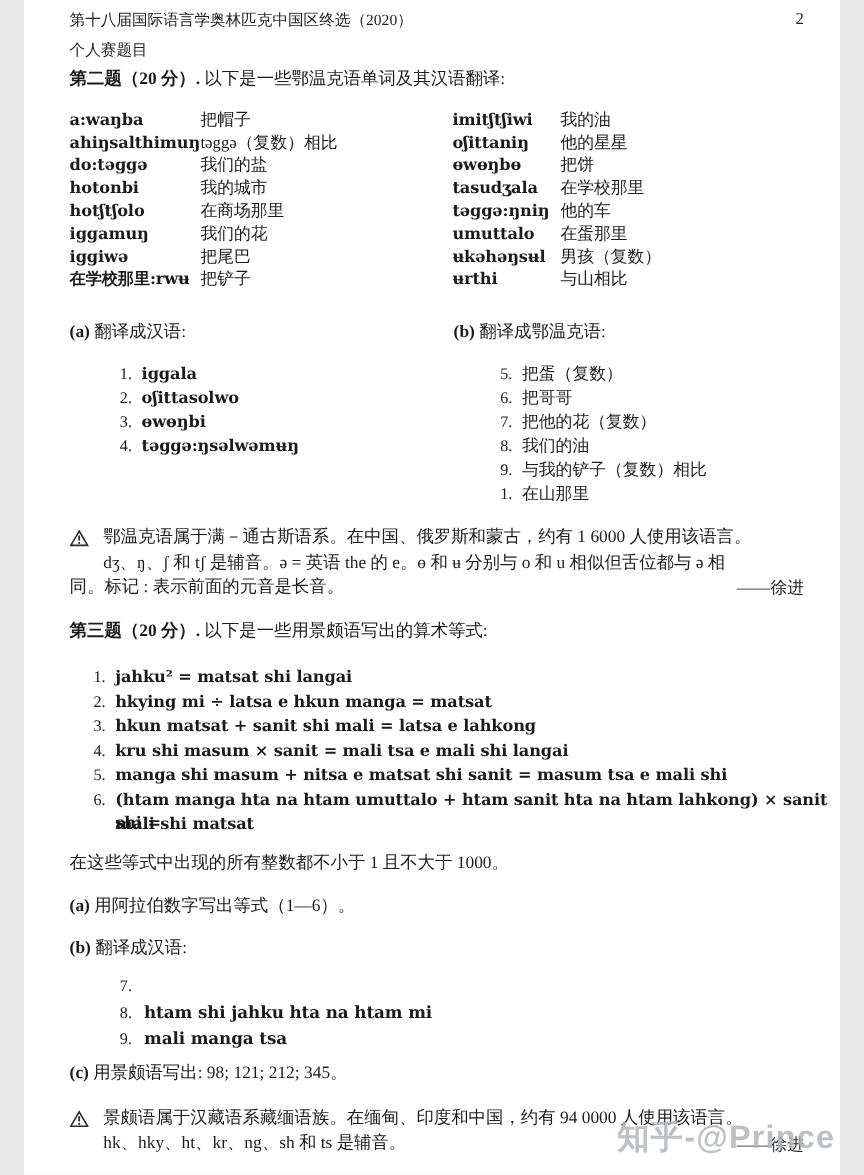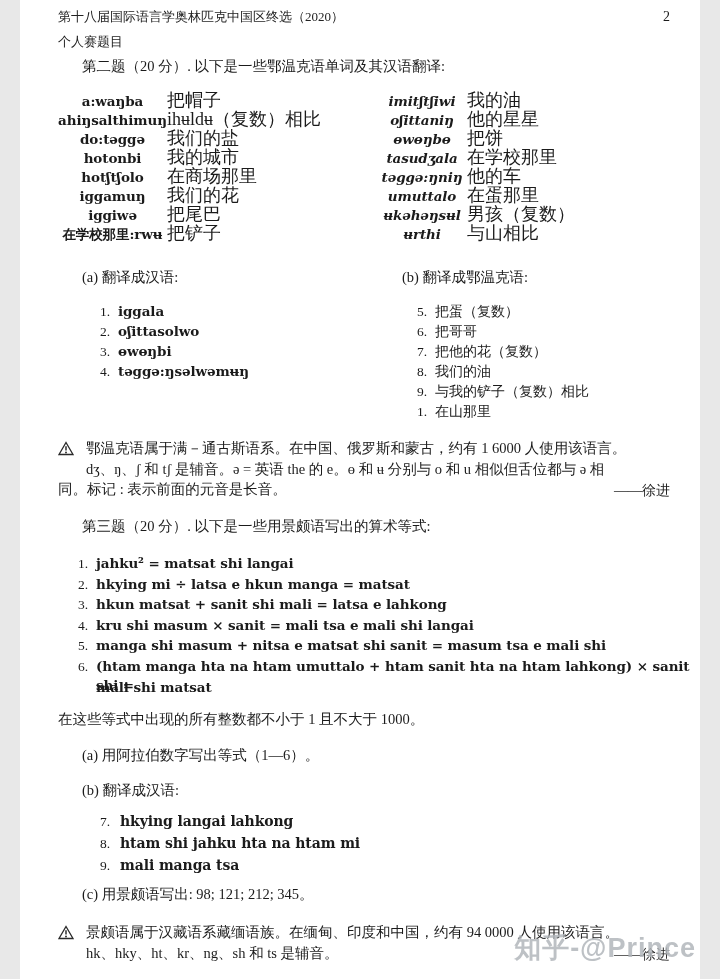--- a/index.html
+++ b/index.html
@@ -5,29 +5,29 @@
   html,body{margin:0;padding:0;background:#e8e8e8;}
   .page{
     position:relative;width:680px;height:979px;margin:0 auto;
     background:#ffffff;color:#1b1b1b;overflow:hidden;
     font-family:"Liberation Serif","DejaVu Serif",serif;
     font-size:14.5px;line-height:19px;
   }
   .abs{position:absolute;white-space:nowrap;}
   .hdr{font-size:13px;color:#222;}
   .pgnum{font-size:14px;}
-  .bold{font-weight:400;margin-left:24px;}
+  .bold{font-weight:700;}
   .lat{font-family:"DejaVu Serif","Liberation Serif",serif;font-weight:700;font-size:13.5px;letter-spacing:-0.1px;}
-  .vocab{position:absolute;top:91px;text-align:center;}
+  .vocab{position:absolute;top:91px;}
   .vocab .vrow{display:flex;height:19px;align-items:baseline;}
   .vocab-l{left:38px;width:318px;}
   .vocab-r{left:357px;width:333px;}
   .vocab-l .vword{width:109px;flex:0 0 auto;}
-  .vocab-r .vword{width:90px;flex:0 0 auto;font-style:italic;}
-  .vgloss{font-size:18px;}
+  .vocab-r .vword{width:90px;flex:0 0 auto;}
+  .vgloss{font-size:14px;}
   .plist{position:absolute;}
   .plist .lrow{display:flex;align-items:baseline;}
   .lnum{text-align:right;flex:0 0 auto;font-size:13.5px;}
   .ltext{margin-left:8px;}
   .list-a{left:62px;top:302px;}
   .list-a .lrow{height:20px;}
   .list-a .lnum{width:28px;}
   .list-b{left:375px;top:302px;}
   .list-b .lrow{height:20px;}
   .list-b .lnum{width:32px;}
@@ -64,21 +64,21 @@
     <span>以下是一些鄂温克语单词及其汉语翻译:</span>
   </div>
 
   <div class="vocab vocab-l">
     <div class="vrow">
         <span class="vword lat">a:waŋba</span>
         <span class="vgloss">把帽子</span>
       </div>
     <div class="vrow">
         <span class="vword lat">ahiŋsalthimuŋ</span>
-        <span class="vgloss">ihʉldʉ（复数）相比</span>
+        <span class="vgloss">təggə（复数）相比</span>
       </div>
     <div class="vrow">
         <span class="vword lat">do:təggə</span>
         <span class="vgloss">我们的盐</span>
       </div>
     <div class="vrow">
         <span class="vword lat">hotonbi</span>
         <span class="vgloss">我的城市</span>
       </div>
     <div class="vrow">
@@ -242,21 +242,20 @@
     <span>用阿拉伯数字写出等式（1—6）。</span>
   </div>
   <div class="abs" style="left:38px;top:781px;">
     <span class="bold">(b)</span>
     <span>翻译成汉语:</span>
   </div>
 
   <div class="plist list-j">
     <div class="lrow">
         <span class="lnum">7.</span>
-        <span class="ltext lat">hkying langai lahkong</span>
       </div>
     <div class="lrow">
         <span class="lnum">8.</span>
         <span class="ltext lat">htam shi jahku hta na htam mi</span>
       </div>
     <div class="lrow">
         <span class="lnum">9.</span>
         <span class="ltext lat">mali manga tsa</span>
       </div>
   </div>

